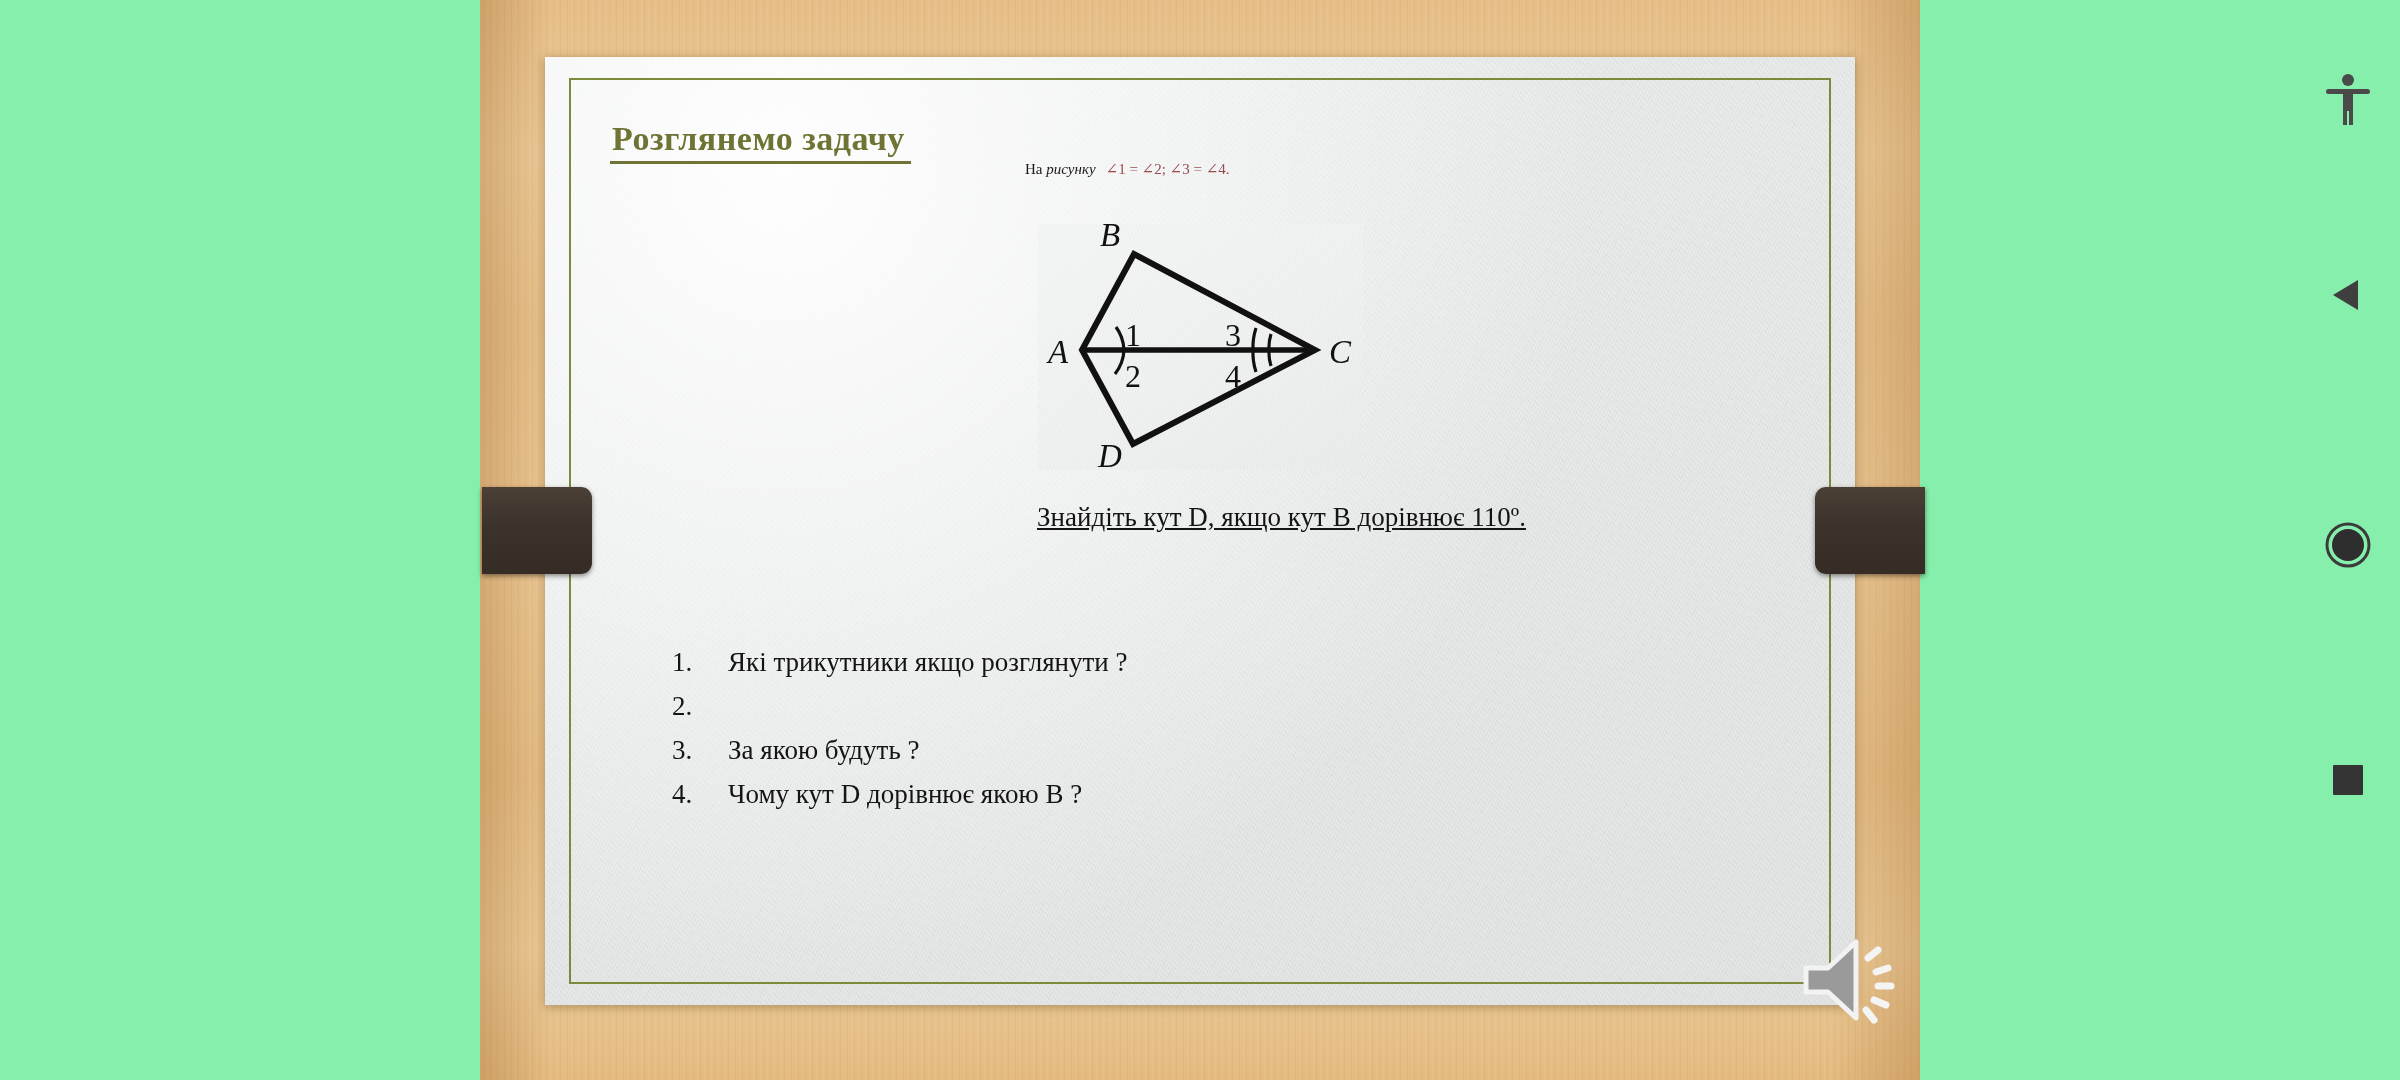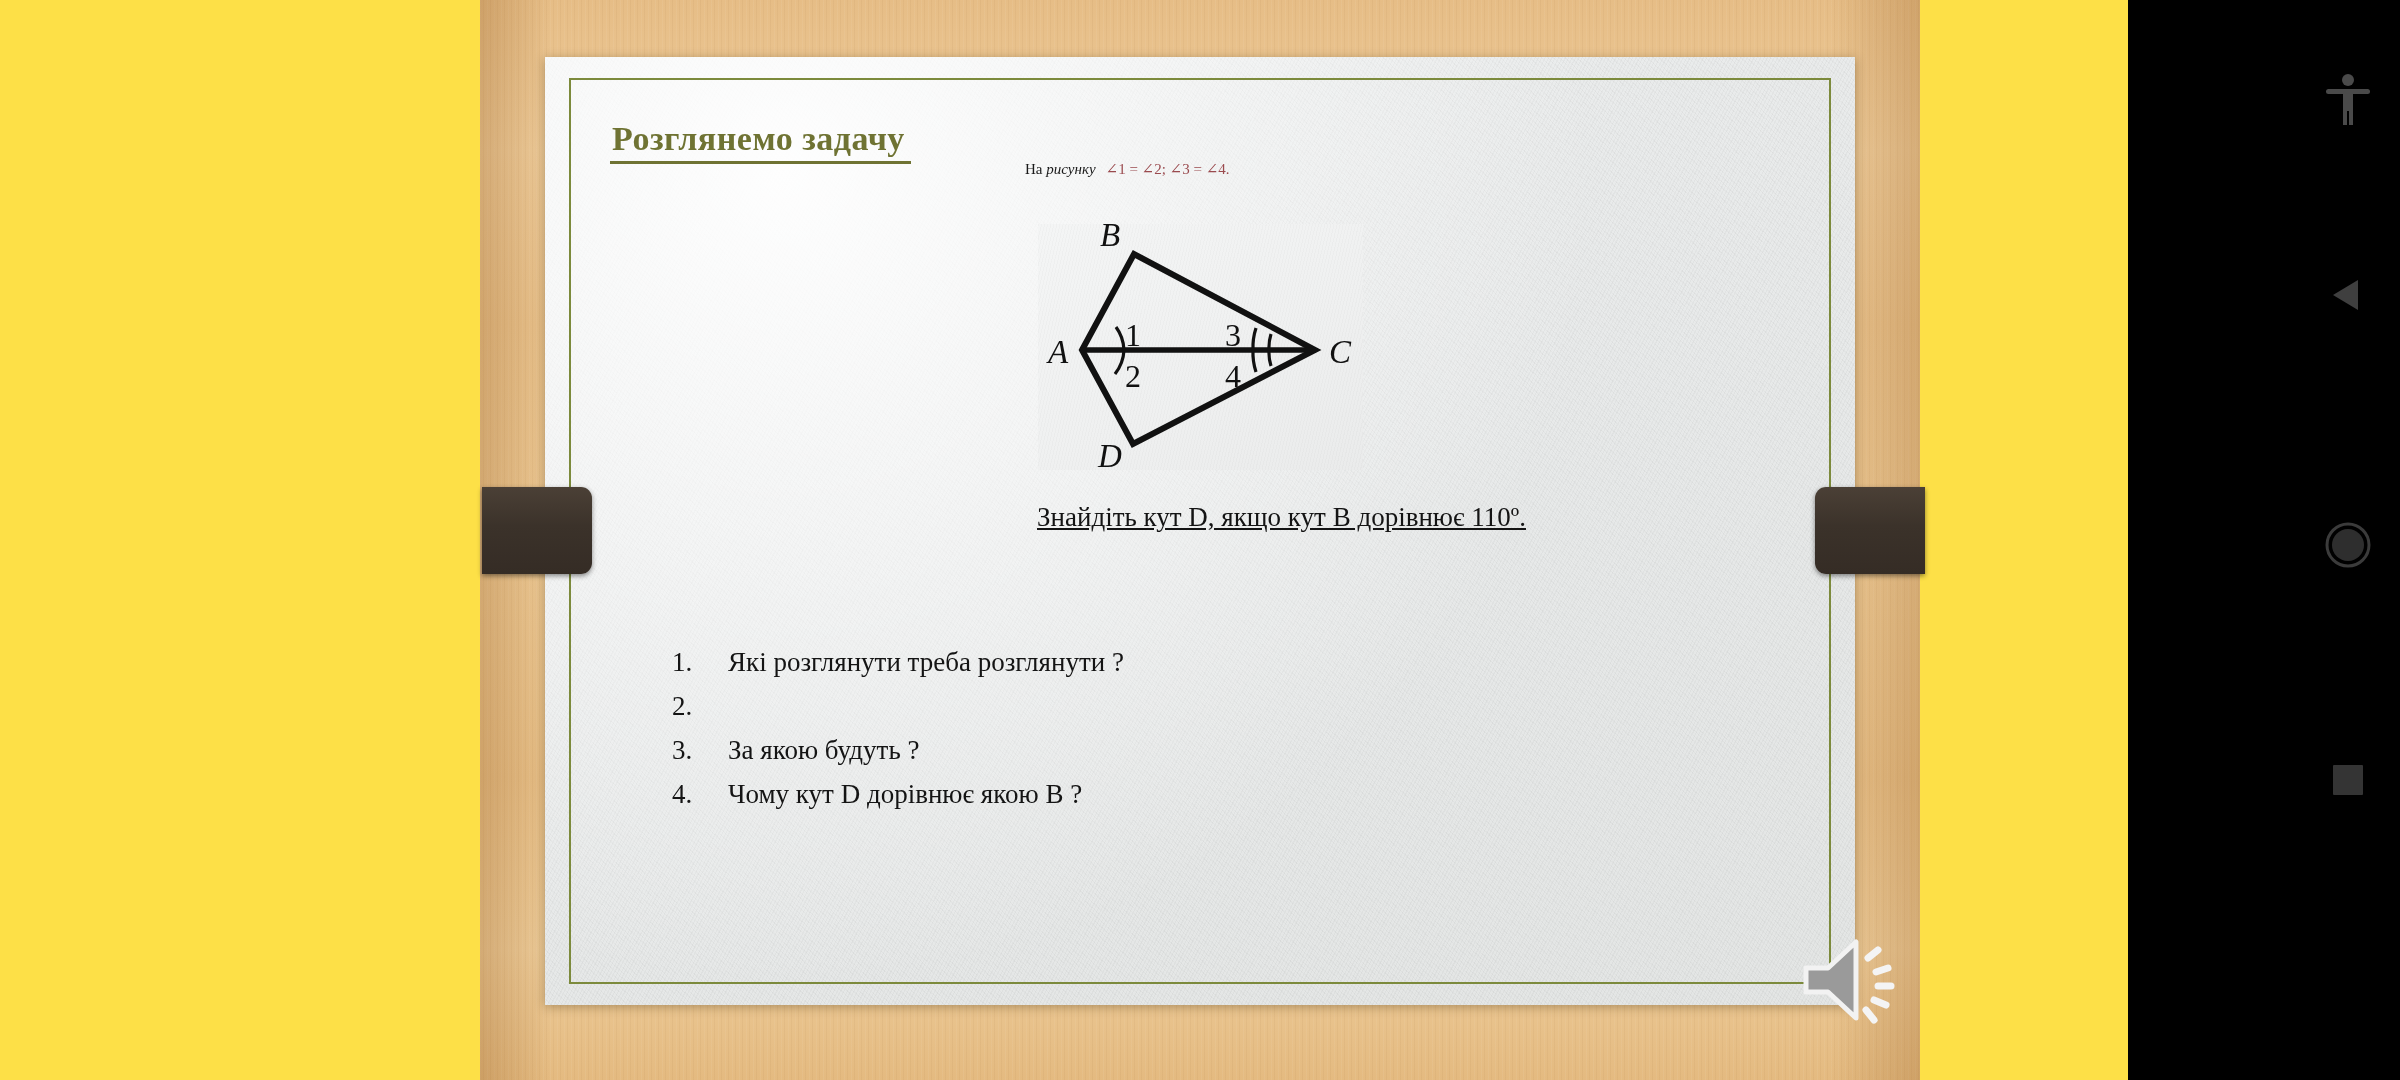--- a/index.html
+++ b/index.html
@@ -10,23 +10,23 @@
   }
   body {
     width: 2400px;
     height: 1080px;
     overflow: hidden;
     font-family: "Liberation Serif", "DejaVu Serif", serif;
   }
 
   #screen {
     position: relative;
-    width: 2128px;
+    width: 2400px;
     height: 1080px;
-    background: #fde047;
+    background: #86efac;
   }
 
   
   #wood {
     position: absolute;
     left: 480px;
     top: 0;
     width: 1440px;
     height: 1080px;
     background:
@@ -256,21 +256,21 @@
       <text x="195" y="122" font-family="Liberation Serif, serif" font-size="32" fill="#111111" text-anchor="middle">3</text>
       <text x="195" y="163" font-family="Liberation Serif, serif" font-size="32" fill="#111111" text-anchor="middle">4</text>
     </svg>
   </div>
 
   <div id="find-question">Знайдіть кут D, якщо кут B дорівнює 110º.</div>
 
   <div id="question-list">
     <div class="q-row">
       <span class="q-num">1.</span>
-      <span class="q-text">Які розглянути треба розглянути ?</span>
+      <span class="q-text">Які трикутники якщо розглянути ?</span>
     </div>
     <div class="q-row">
       <span class="q-num">2.</span>
     </div>
     <div class="q-row">
       <span class="q-num">3.</span>
       <span class="q-text">За якою будуть ?</span>
     </div>
     <div class="q-row">
       <span class="q-num">4.</span>

